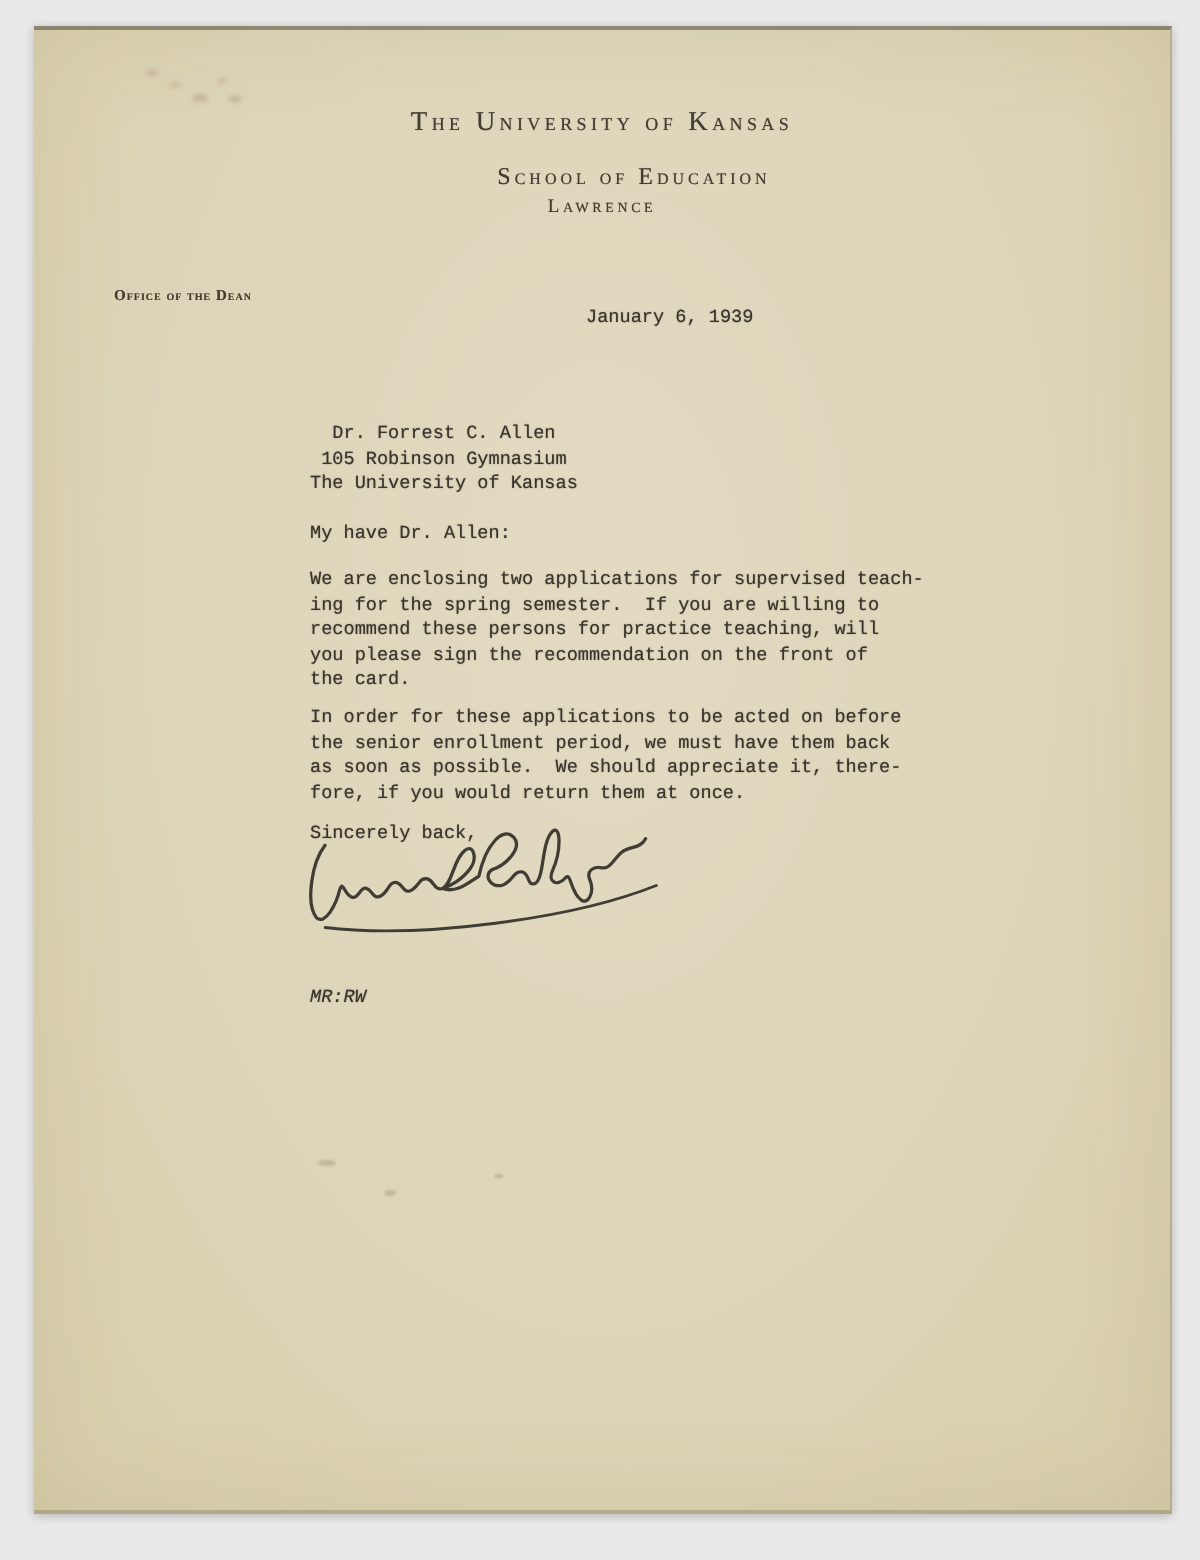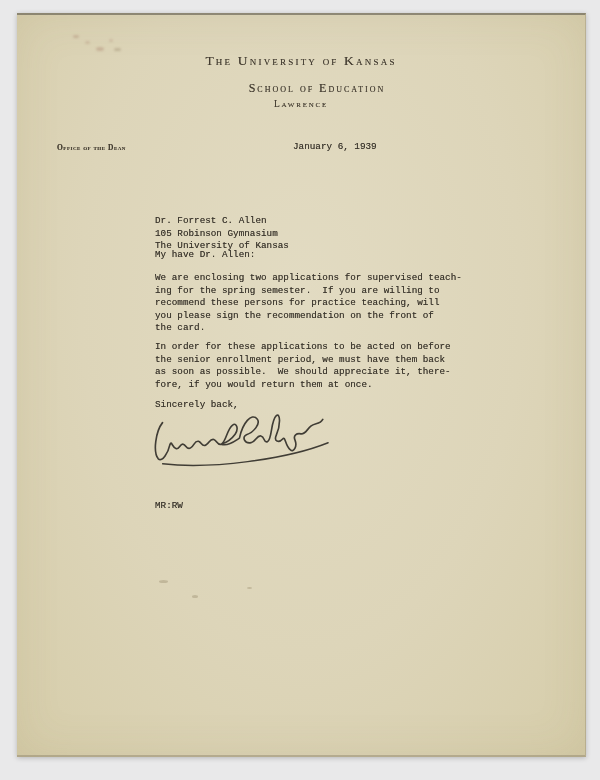--- a/index.html
+++ b/index.html
@@ -18,46 +18,47 @@
     border-bottom:2px solid rgba(130,118,90,.45);
     border-right:1px solid rgba(130,118,90,.35);
     box-shadow:0 1px 5px rgba(0,0,0,.22), inset 0 0 45px rgba(140,120,70,.12);
   }
   .typed{
     position:absolute;left:138px;
     font:9.3px/12.5px "Liberation Mono",monospace;
     color:var(--ink-typed,#3a352c);
     white-space:pre-wrap;
     text-shadow:0 0 .6px rgba(58,53,44,.65);
+    margin-top:12px;
   }
   .letterhead{
     position:absolute;left:0;right:0;top:38px;text-align:center;
     font-family:"Liberation Serif",serif;font-variant:small-caps;
     color:var(--ink-letterhead,#433c31);
     text-shadow:0 0 .4px rgba(67,60,49,.6);
   }
   .lh1{font-size:13.5px;letter-spacing:2.2px;}
   .lh2{font-size:12px;letter-spacing:2px;margin-top:12px;padding-left:32px;}
   .lh3{font-size:9.5px;letter-spacing:1.8px;margin-top:3px;}
   .office{
     position:absolute;left:40px;top:92px;
     font-family:"Liberation Serif",serif;font-variant:small-caps;
     font-size:7.5px;letter-spacing:.5px;font-weight:bold;
     color:var(--ink-letterhead,#433c31);
     text-shadow:0 0 .3px rgba(67,60,49,.6);
     margin-top:36px;
   }
   .date{top:126px;left:276px;}
-  .recipient{top:200px;}
+  .recipient{top:184px;text-align:center;}
   .salutation{top:234px;}
   .para1{top:257px;}
   .para2{top:326px;}
   .closing{top:384px;}
   .signed{top:452px;}
-  .initials{top:485px;}
+  .initials{top:466px;font-style:italic;}
   .signature{
     position:absolute;left:130px;top:391px;width:190px;height:64px;
     transform:rotate(-3deg);
   }
   .signature svg{width:100%;height:100%;display:block;opacity:.92;}
   .signature path{
     fill:none;stroke:var(--ink-signature,#33302a);
     stroke-linecap:round;stroke-linejoin:round;
   }
   .smudge{position:absolute;border-radius:50%;filter:blur(1px);

